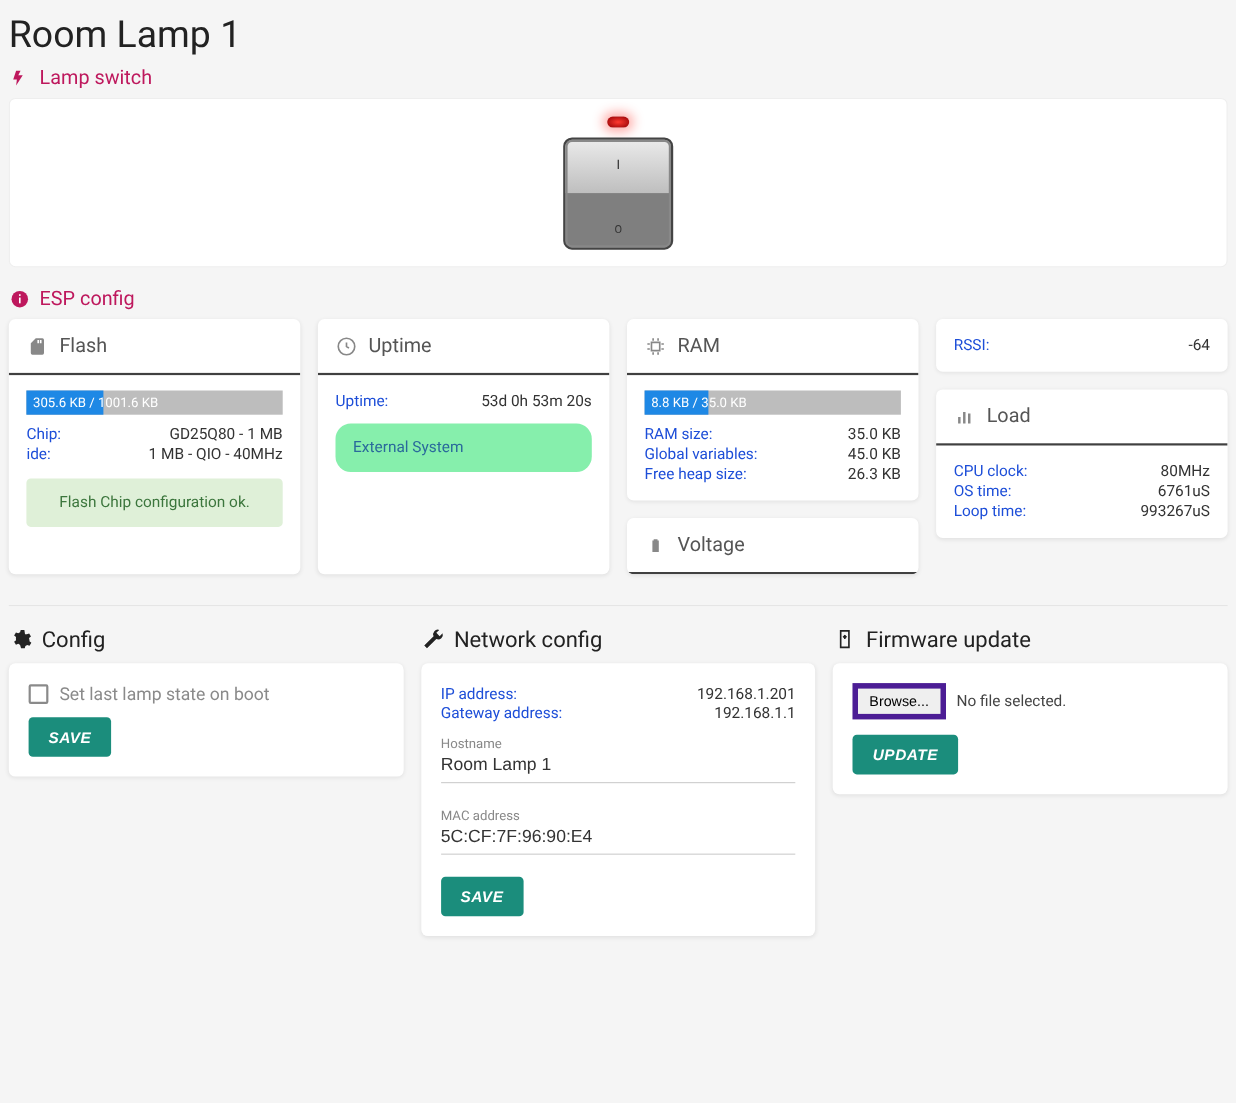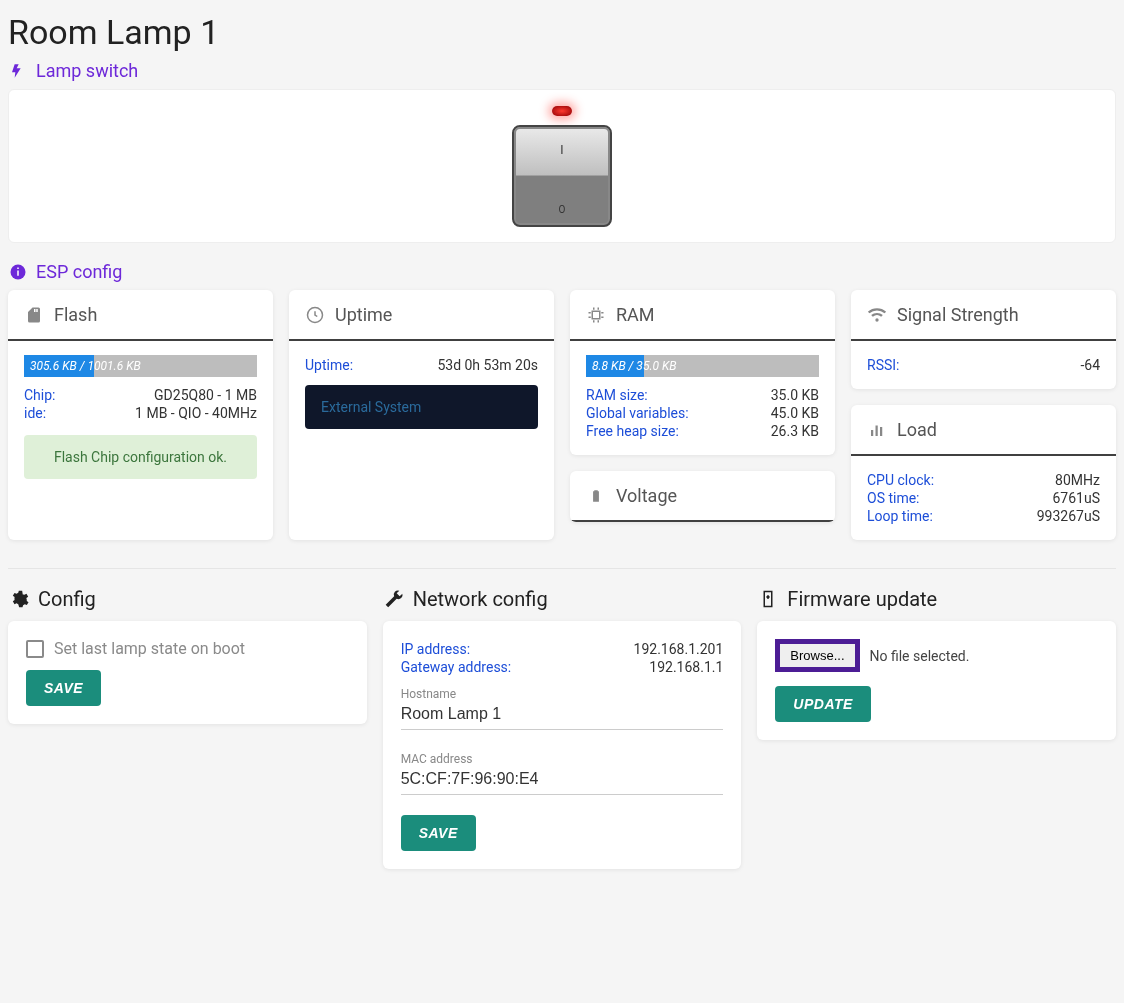--- a/index.html
+++ b/index.html
@@ -14,21 +14,21 @@
   font-size: 34px;
   font-weight: 400;
   color: #222;
   margin: 4px 0 8px 0;
 }
 .section-header {
   display: flex;
   align-items: center;
   gap: 8px;
   font-size: 18px;
-  color: #6d28d9;
+  color: #be185d;
   margin: 8px 0;
   font-weight: 400;
 }
 .section-header .icon { width: 20px; height: 20px; display: inline-flex; align-items: center; justify-content: center; }
 .card {
   background: #fff;
   border-radius: 6px;
   border: 1px solid #eee;
 }
 .switch-card {
@@ -85,42 +85,41 @@
 .tile-body { padding: 14px 16px; }
 .kv-row { display: flex; justify-content: space-between; font-size: 14px; margin: 2px 0; }
 .kv-row .k { color: #1d4ed8; }
 .kv-row .v { color: #333; text-align: right; }
 
 .progress {
   height: 22px;
   background: #bdbdbd;
   position: relative;
   margin-bottom: 10px;
-  font-style: italic;
 }
 .progress .fill { height: 100%; background: #1e88e5; }
 .progress .label {
   position: absolute; left: 6px; top: 0; bottom: 0;
   display: flex; align-items: center;
   font-size: 12px; color: #fff;
 }
 
 .alert-green {
   background: #dff0d8;
   color: #3c763d;
   border-radius: 4px;
   padding: 14px 16px;
   text-align: center;
   margin-top: 14px;
   font-size: 14px;
 }
 .alert-blue {
-  background: #0f172a;
+  background: #86efac;
   color: #2a6a9b;
-  border-radius: 4px;
+  border-radius: 14px;
   padding: 14px 16px;
   margin-top: 12px;
   font-size: 14px;
 }
 
 hr.divider {
   border: none;
   border-top: 1px solid #e5e5e5;
   margin: 28px 0 18px 0;
 }
@@ -303,28 +302,20 @@
                 <path d="M9 2h6v2h2v18H7V4h2z"></path>
               </svg>
           </span>
           <span>Voltage</span>
         </div>
       </div>
     </div>
 
     <div class="col-stack">
       <div class="tile">
-        <div class="tile-header">
-          <span class="icon">
-            <svg viewBox="0 0 24 24" width="20" height="20">
-                <path d="M12 20a2 2 0 1 0 0-4 2 2 0 0 0 0 4zm-5-6a8 8 0 0 1 10 0l2-2a11 11 0 0 0-14 0zm-4-4a14 14 0 0 1 18 0l2-2a17 17 0 0 0-22 0z"></path>
-              </svg>
-          </span>
-          <span>Signal Strength</span>
-        </div>
         <div class="tile-body">
           <div class="kv-row">
               <span class="k">RSSI:</span>
               <span class="v">-64</span>
             </div>
         </div>
       </div>
 
       <div class="tile">
         <div class="tile-header">

